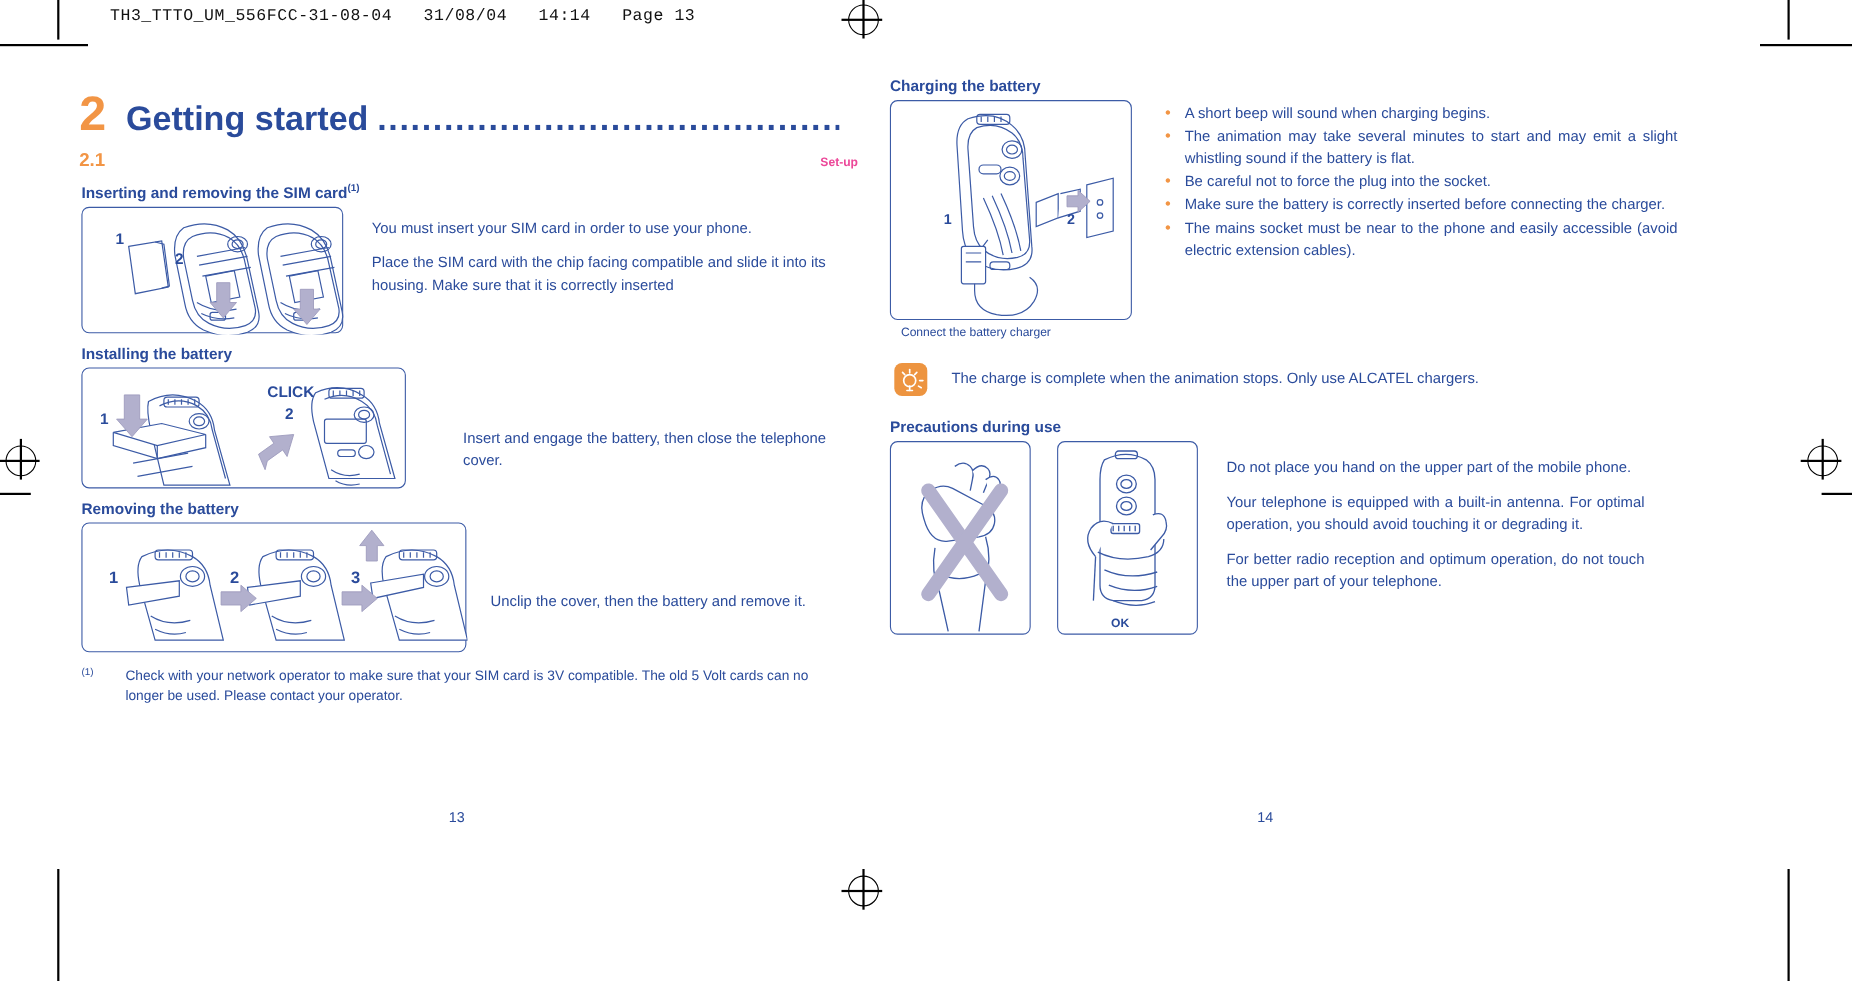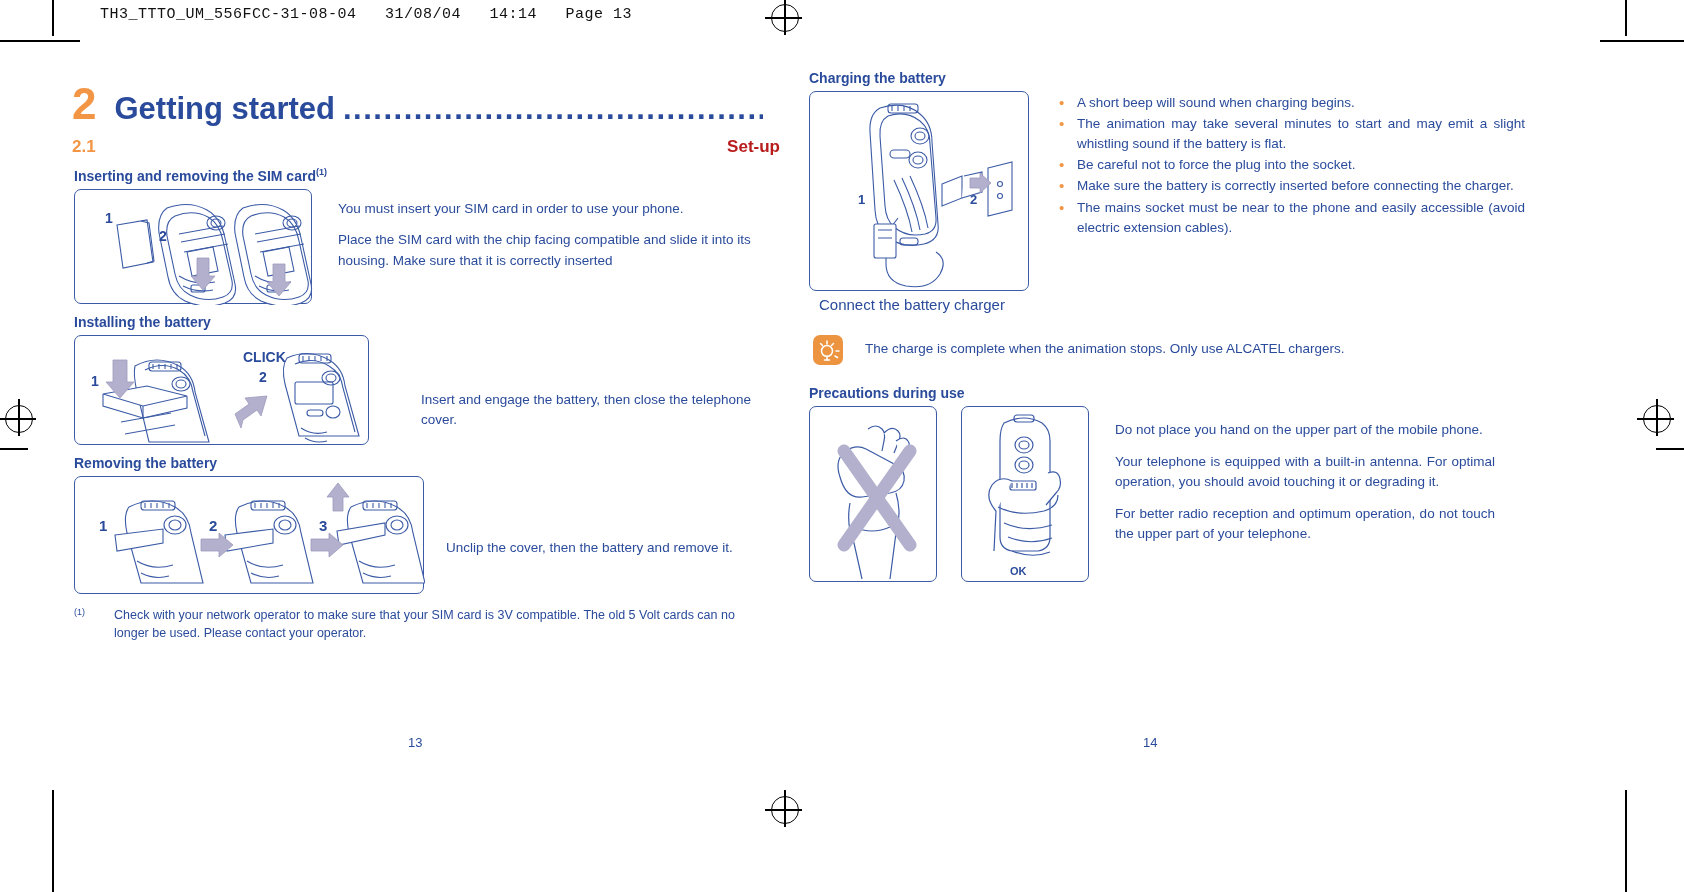--- a/index.html
+++ b/index.html
@@ -96,23 +96,23 @@
     margin: 10px 0 6px 12px;
     justify-content: space-between;
   }
   .section-num {
     font-size: 17px;
     font-weight: bold;
     color: #F29545;
     margin-right: 12px;
   }
   .section-title {
-    font-size: 17px;
-    font-weight: bold;
-    color: #b91c1c;
+    font-size: 11px;
+    font-weight: bold;
+    color: #ec4899;
   }
 
   .sub-head {
     font-size: 14px;
     font-weight: bold;
     color: #2a4b9b;
     margin: 10px 0 5px 14px;
   }
   .sub-head .fn {
     font-size: 9px;
@@ -121,21 +121,21 @@
 
   
   .figbox {
     border: 1.4px solid #3c5ba6;
     border-radius: 7px;
     background: #fff;
     position: relative;
     box-sizing: border-box;
   }
   .figcaption {
-    font-size: 15px;
+    font-size: 11px;
     color: #2a4b9b;
     margin: 5px 0 0 10px;
   }
 
   .row {
     display: flex;
     align-items: flex-start;
   }
 
   .bodytext {

